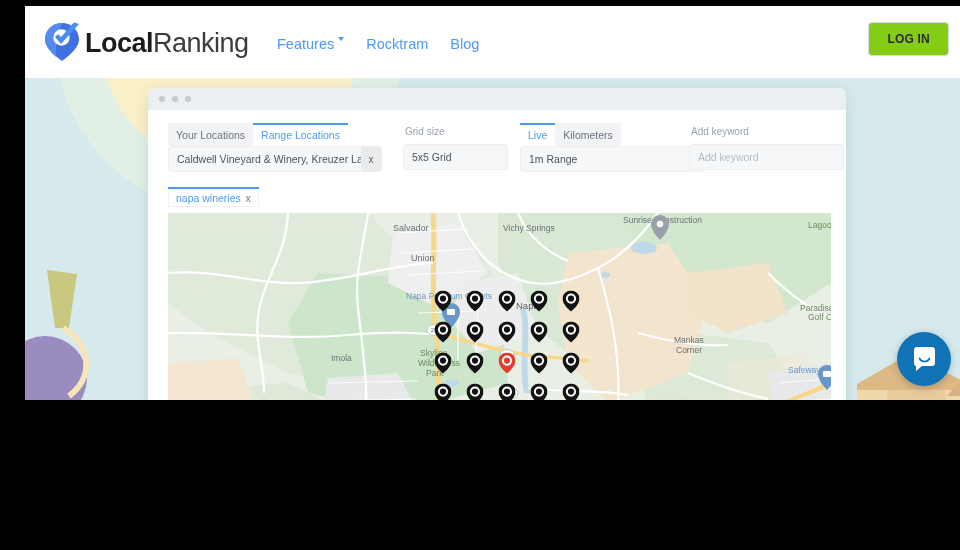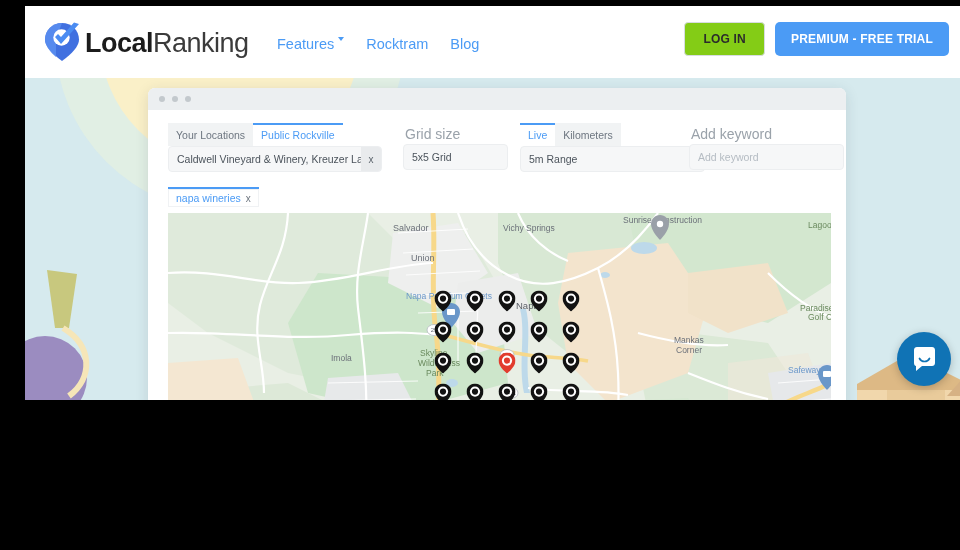--- a/index.html
+++ b/index.html
@@ -137,21 +137,21 @@
     color: #6d7680;
     background: #f1f3f4;
     white-space: nowrap;
   }
   .tab.active {
     background: #fff;
     color: #4b9bf5;
     border-top: 2px solid #4b9bf5;
   }
   .ctl-label {
-    font-size: 14px; color: #9aa2aa;
+    font-size: 10px; color: #9aa2aa;
     padding: 3px 2px 6px 2px; height: 21px;
   }
 
   .field {
     position: relative;
     background: #f6f7f8;
     border: 1px solid #eceef0;
     border-radius: 4px;
     height: 26px;
     display: flex; align-items: center;
@@ -269,60 +269,59 @@
       <a href="#">
             <span>Features</span>
             <i class="caret"></i>
           </a>
       <a href="#">Rocktram</a>
       <a href="#">Blog</a>
     </nav>
 
     <div id="nav-actions">
       <button id="login-btn">LOG IN</button>
-      <button id="premium-btn">PREMIUM - FREE TRIAL</button>
     </div>
   </div>
 
   <div id="browser-card">
     <div id="browser-bar">
       <span class="dot"></span>
       <span class="dot"></span>
       <span class="dot"></span>
     </div>
 
     <div id="card-body">
 
       <div id="controls">
 
         <div class="ctl" id="ctl-location">
           <div class="tabs">
             <div class="tab">Your Locations</div>
-            <div class="tab active">Public Rockville</div>
+            <div class="tab active">Range Locations</div>
           </div>
           <div class="field with-clear">
             <span>Caldwell Vineyard &amp; Winery, Kreuzer Lane, Na</span>
             <span class="clear-x">x</span>
           </div>
         </div>
 
         <div class="ctl" id="ctl-grid">
           <div class="ctl-label">Grid size</div>
           <div class="field">
             <span>5x5 Grid</span>
           </div>
         </div>
 
         <div class="ctl" id="ctl-range">
           <div class="tabs">
             <div class="tab active">Live</div>
             <div class="tab">Kilometers</div>
           </div>
           <div class="field">
-            <span>5m Range</span>
+            <span>1m Range</span>
           </div>
         </div>
 
         <div class="ctl" id="ctl-keyword">
           <div class="ctl-label">Add keyword</div>
           <div class="field">
             <span class="ph">Add keyword</span>
           </div>
         </div>
       </div>

